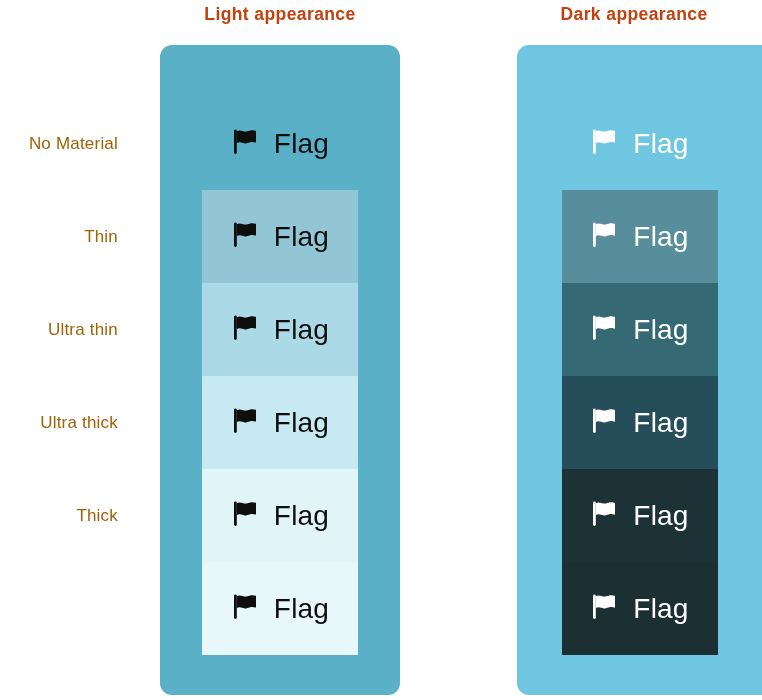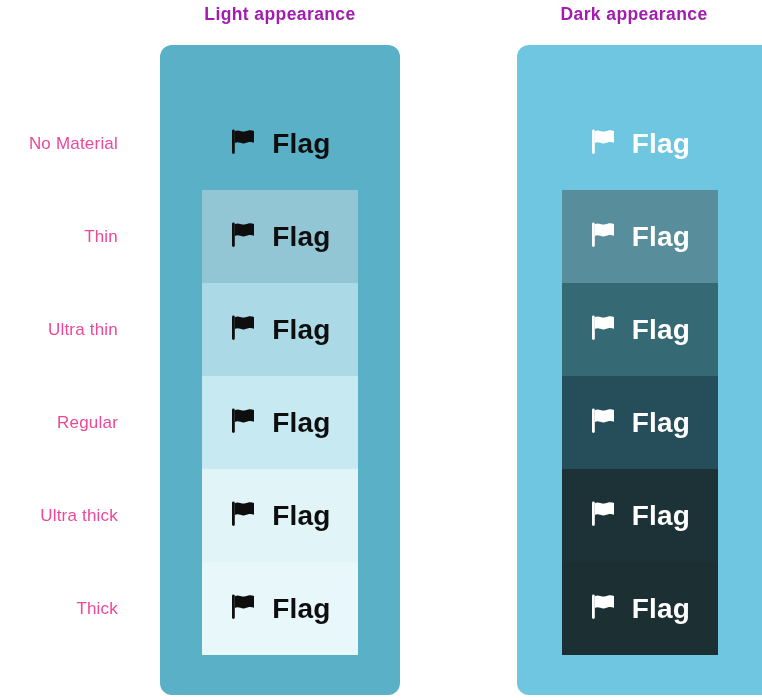--- a/index.html
+++ b/index.html
@@ -16,41 +16,41 @@
   }
   .col-header {
     position: absolute;
     top: 1px;
     height: 26px;
     line-height: 26px;
     text-align: center;
     font-size: 17.5px;
     font-weight: 700;
     letter-spacing: 0.4px;
-    color: #a21caf;
+    color: #c2410c;
   }
   .light-header { left: 160px; width: 240px; }
   .dark-header  { left: 517px; width: 234px; text-align: center; }
 
   .labels-col {
     position: absolute;
     left: 0;
     top: 45px;
     width: 118px;
     height: 650px;
     box-sizing: border-box;
     padding-top: 52px;
   }
   .label-row {
     height: 93px;
     display: flex;
     align-items: center;
     justify-content: flex-end;
     font-size: 17px;
-    color: #ec4899;
+    color: #a16207;
     letter-spacing: 0.2px;
   }
 
   .column {
     position: absolute;
     top: 45px;
     height: 650px;
     box-sizing: border-box;
     padding: 52px 0 40px;
   }
@@ -69,37 +69,36 @@
     display: flex;
     align-items: center;
     gap: 13px;
   }
   .light-col .flag-group { color: #0e0e0e; }
   .dark-col  .flag-group { color: #ffffff; }
   .flag-icon { display: block; margin-top: -3px; }
   .flag-icon svg { display: block; fill: currentColor; }
   .flag-text {
     font-size: 28px;
-    font-weight: 700;
+    font-weight: 400;
     letter-spacing: 0.2px;
   }
 </style>
 </head>
 <body>
 
 <div class="canvas">
 
   <div class="col-header light-header">Light appearance</div>
   <div class="col-header dark-header">Dark appearance</div>
 
   <div class="labels-col">
     <div class="label-row">No Material</div>
     <div class="label-row">Thin</div>
     <div class="label-row">Ultra thin</div>
-    <div class="label-row">Regular</div>
     <div class="label-row">Ultra thick</div>
     <div class="label-row">Thick</div>
   </div>
 
   <div class="column light-col" style="background: rgb(90, 176, 198);">
     <div class="mat-row" style="background: transparent;">
       <span class="flag-group">
 
   <span class="flag-icon">
     <svg width="30" height="28" viewBox="0 0 30 28" aria-hidden="true">

